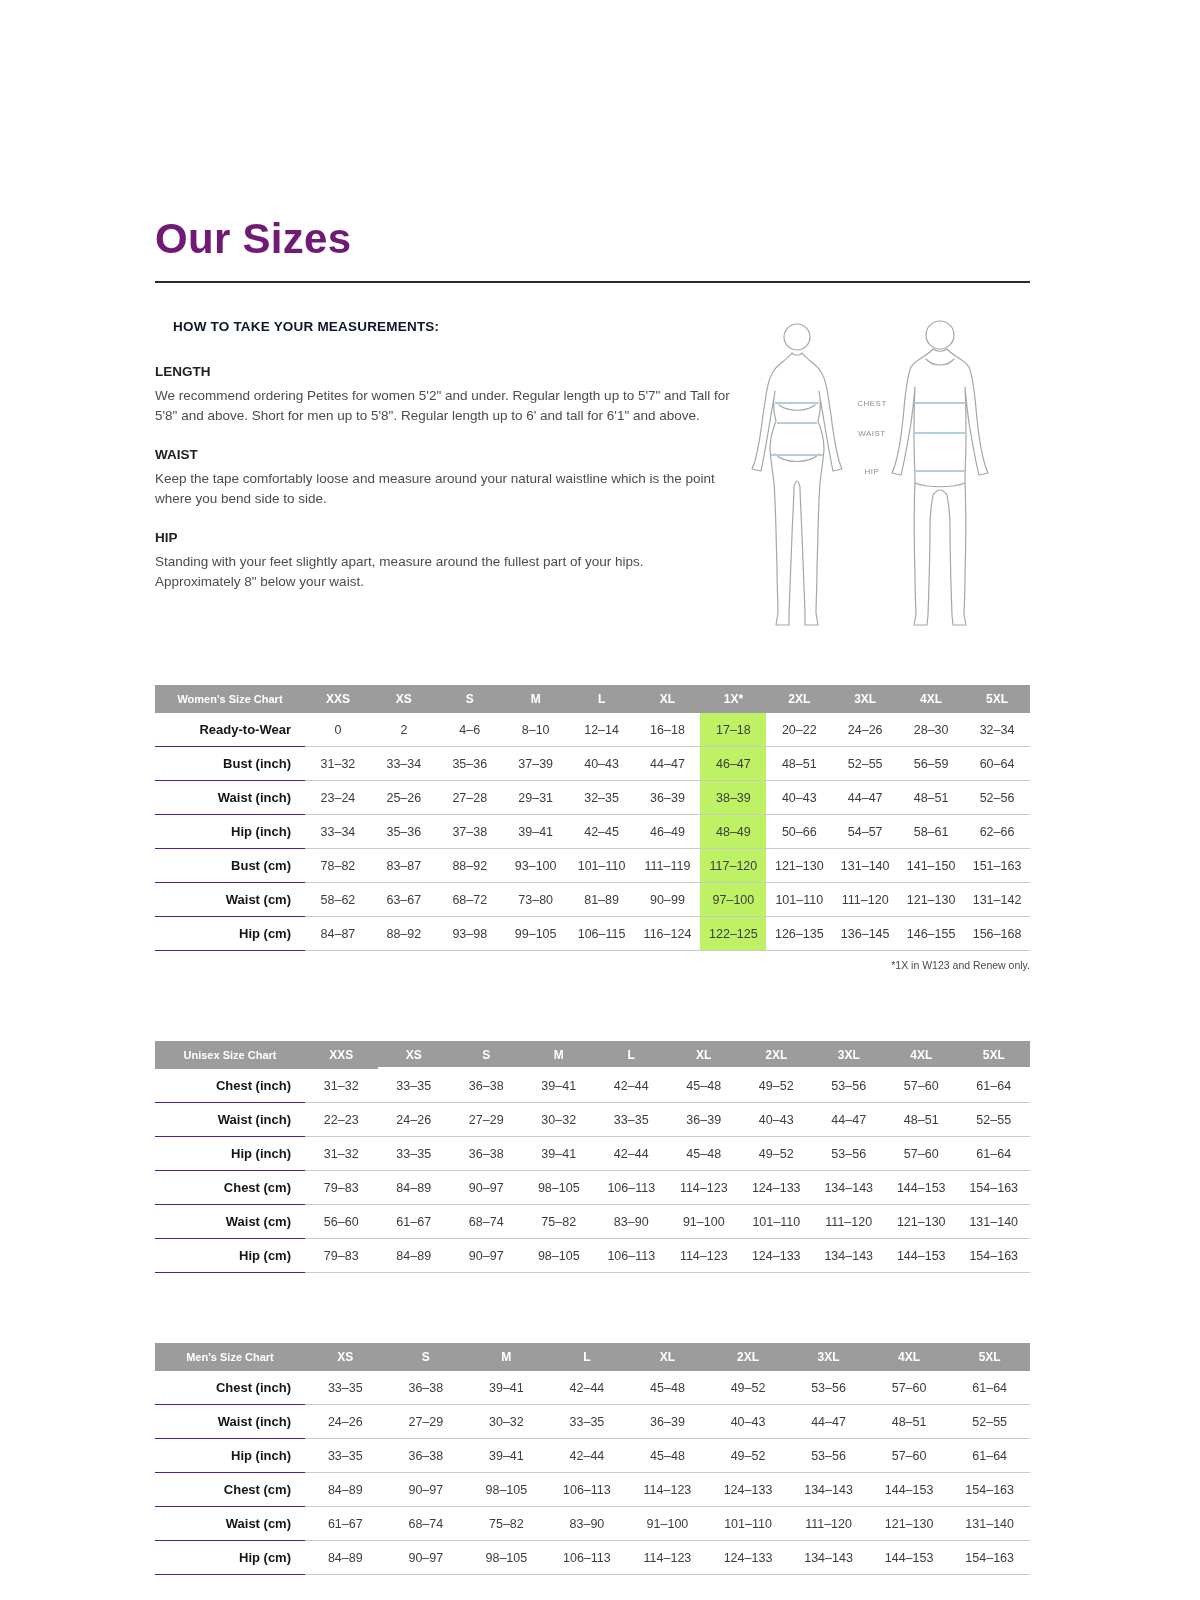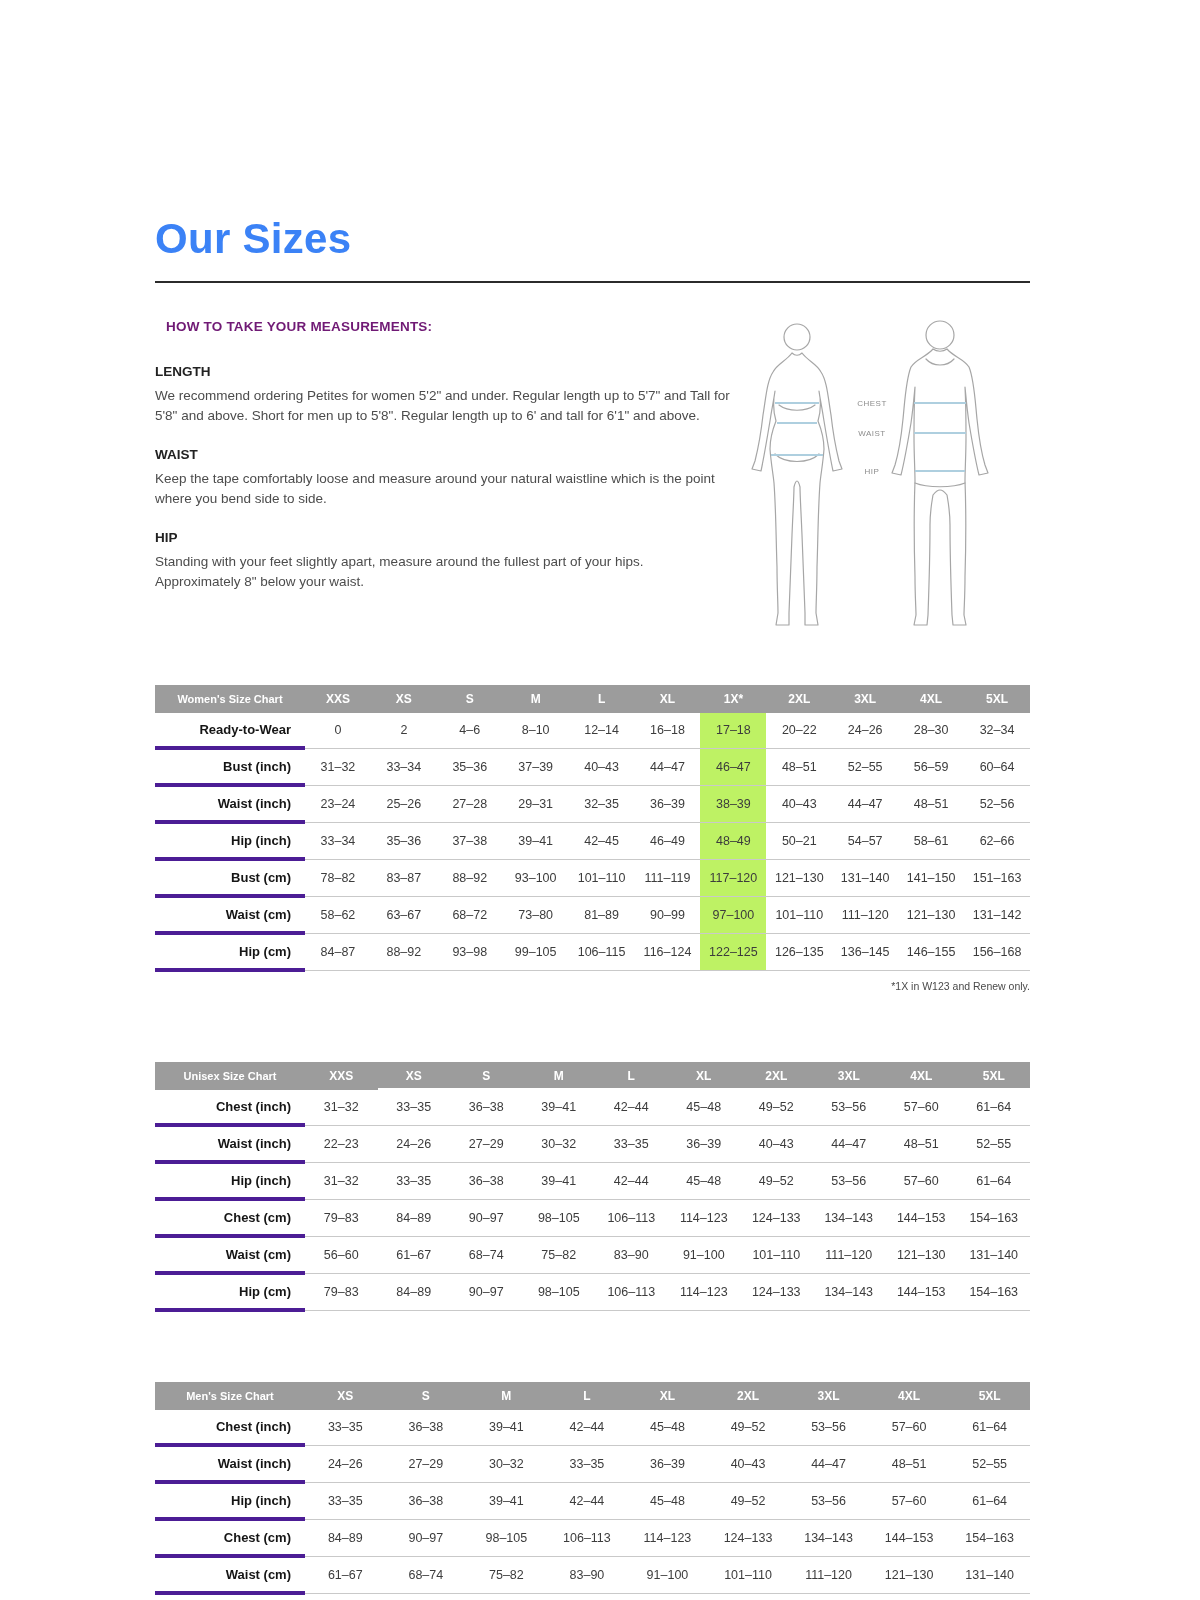--- a/index.html
+++ b/index.html
@@ -1,35 +1,35 @@
 <!DOCTYPE html>
 <html><head>
 <meta charset="utf-8">
 <style>
   * { box-sizing: border-box; }
   html,body { margin:0; padding:0; background:#ffffff; }
   body { font-family: "Liberation Sans", sans-serif; }
   .page { width:1200px; min-height:1600px; background:#fff; padding:215px 170px 70px 155px; }
 
-  h1.page-title { margin:0; font-size:42px; font-weight:800; color:#3b82f6; letter-spacing:.3px; }
+  h1.page-title { margin:0; font-size:42px; font-weight:800; color:#701a75; letter-spacing:.3px; }
   .title-rule { border:none; border-top:2px solid #2b2b2b; margin:18px 0 30px; }
 
   .top { display:flex; }
   .instructions { flex:0 0 575px; }
-  .section-heading { font-size:13.5px; font-weight:700; color:#701a75; margin:6px 11px 30px; letter-spacing:.2px; }
+  .section-heading { font-size:13.5px; font-weight:700; color:#0f172a; margin:6px 18px 30px; letter-spacing:.2px; }
   .m-block h3 { font-size:13.5px; font-weight:700; color:#222; margin:22px 0 7px; }
   .m-block p { font-size:13.5px; color:#4c4c4c; margin:0; line-height:1.45; }
 
   .figures { flex:1; display:flex; justify-content:center; padding-top:2px; }
 
   .size-table { width:100%; border-collapse:collapse; table-layout:fixed; margin-top:70px; }
   .size-table.first { margin-top:30px; }
   .size-table thead th { background:#9c9c9c; color:#ffffff; font-weight:700; font-size:12px; padding:7px 8px; text-align:center; }
   .size-table thead th.tname { font-size:11px; width:150px; }
-  .size-table tbody th { text-align:right; font-size:13px; font-weight:700; color:#151515; padding:9px 14px 9px 2px; border-bottom:4px solid #4c1d95; }
+  .size-table tbody th { text-align:right; font-size:13px; font-weight:700; color:#151515; padding:9px 14px 9px 2px; border-bottom:1px solid #4c1d95; }
   .size-table tbody td { text-align:center; font-size:12.5px; color:#3c3c3c; padding:9px 2px; border-bottom:1px solid #c9c9c9; }
   .size-table tbody td.hl { background:#bef264; }
   .size-table.unisex thead th:nth-child(n+3) { box-shadow: inset 0 -2px 0 #ffffff; }
 
   .footnote { text-align:right; font-size:10.5px; color:#4a4a4a; margin:8px 0 0; }
 </style>
 </head>
 <body>
 
 <div class="page">
@@ -151,21 +151,21 @@
         </tr>
         <tr>
           <th>Hip (inch)</th>
           <td>33–34</td>
           <td>35–36</td>
           <td>37–38</td>
           <td>39–41</td>
           <td>42–45</td>
           <td>46–49</td>
           <td class="hl">48–49</td>
-          <td>50–21</td>
+          <td>50–66</td>
           <td>54–57</td>
           <td>58–61</td>
           <td>62–66</td>
         </tr>
         <tr>
           <th>Bust (cm)</th>
           <td>78–82</td>
           <td>83–87</td>
           <td>88–92</td>
           <td>93–100</td>

